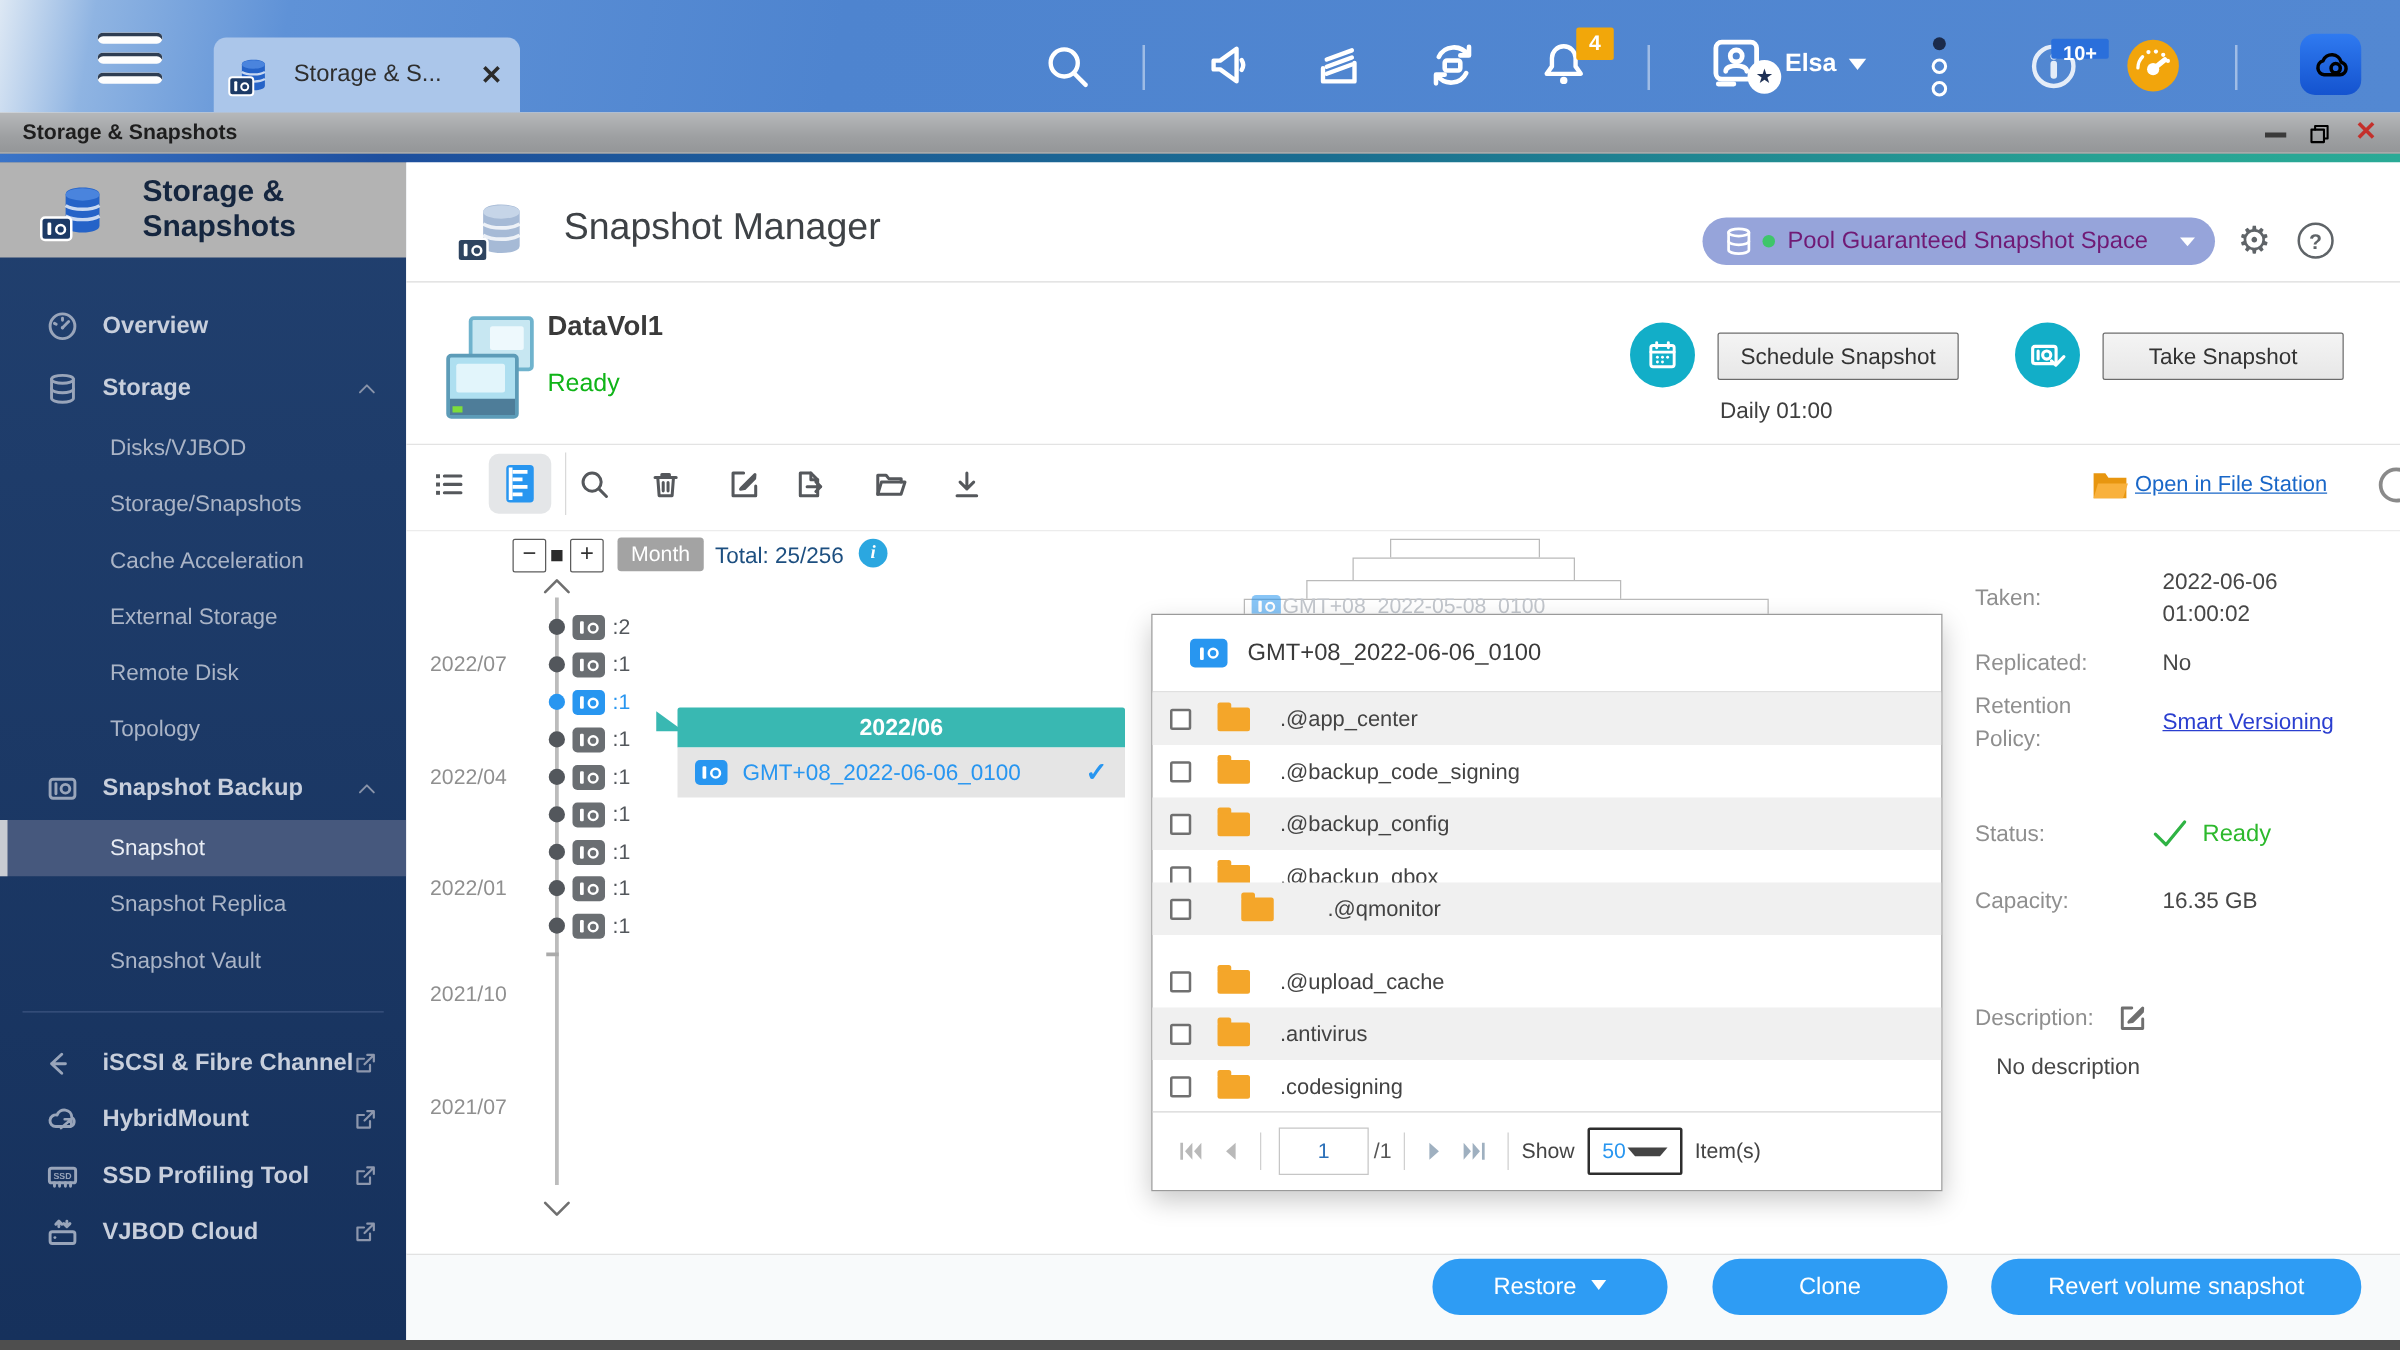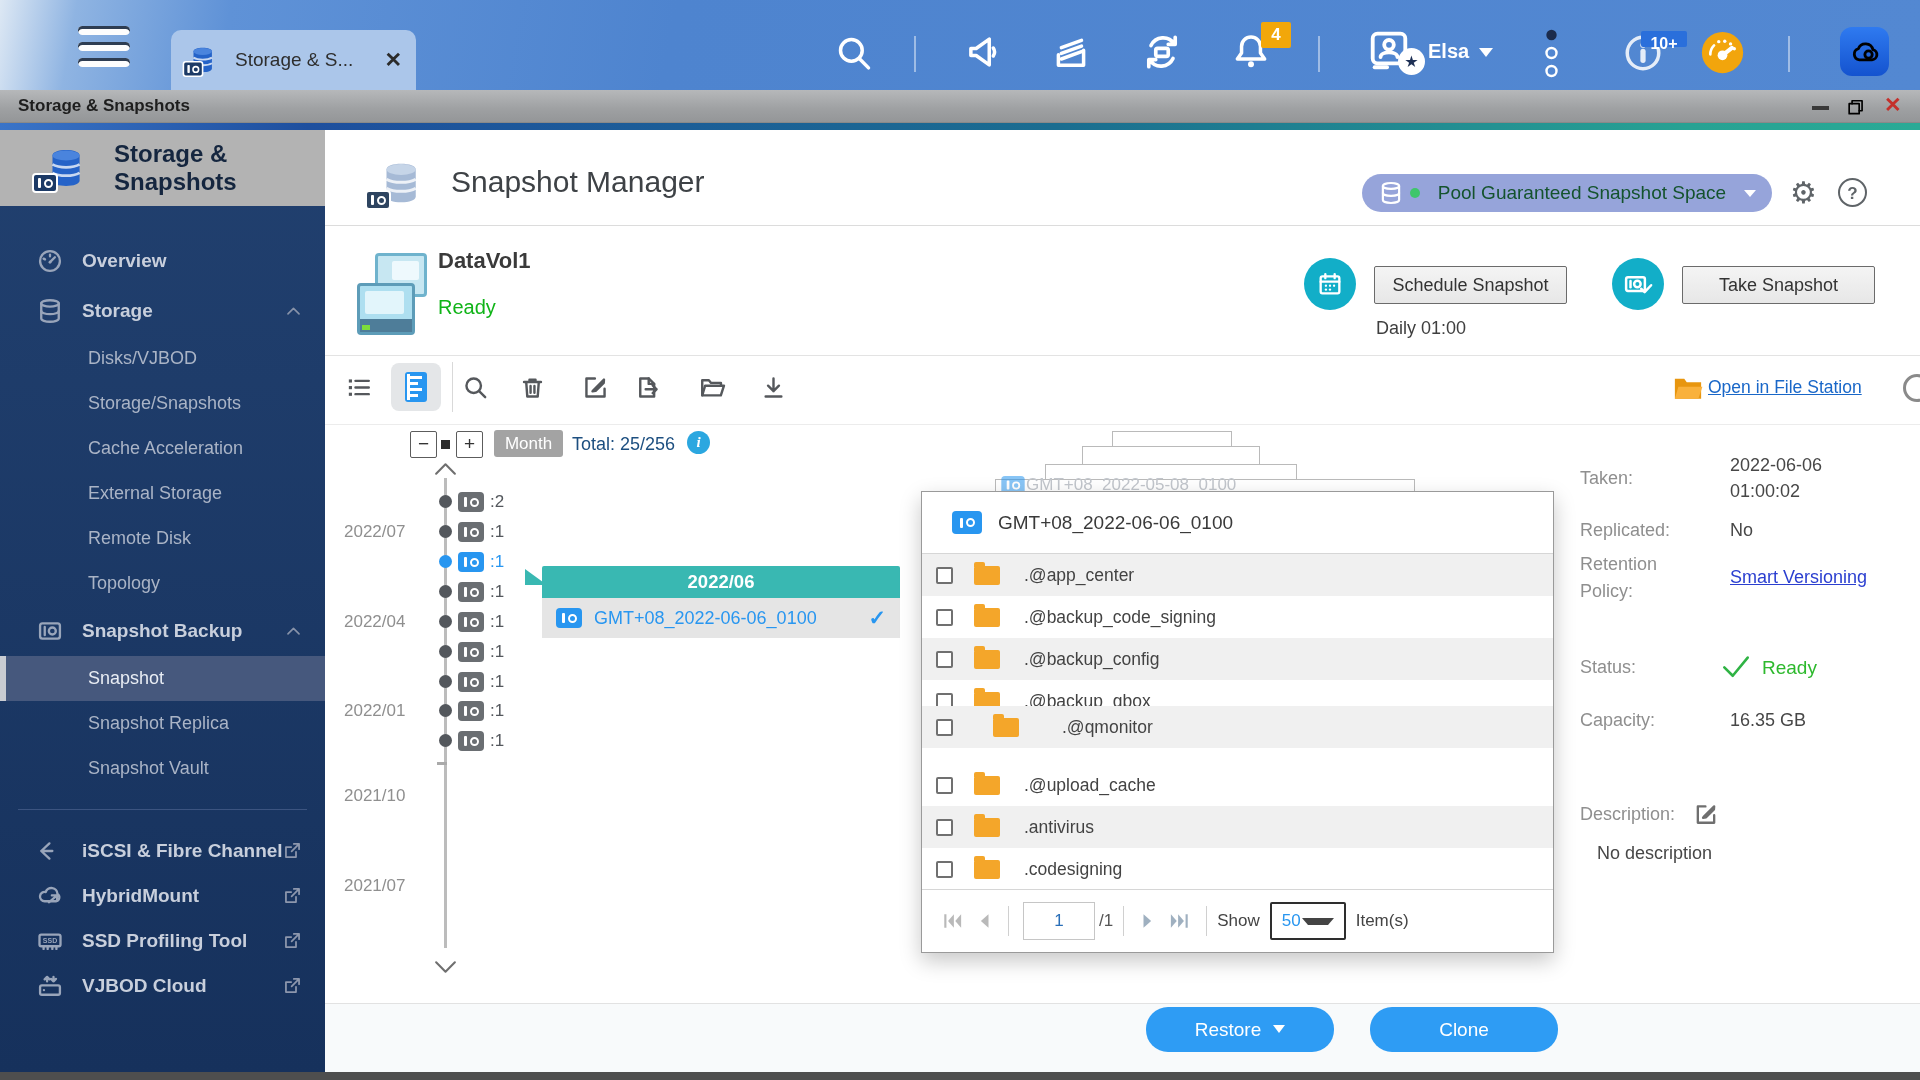--- a/index.html
+++ b/index.html
@@ -59,21 +59,21 @@
   .nav-caret{position:absolute;right:22px;color:#8893a9;}
   .ext-ic{position:absolute;right:22px;color:#8d97ad;}
   .nav-div{height:1px;background:#3c5480;margin:18px 18px;}
 
   
   .content-bg{position:absolute;left:325px;top:130px;width:1595px;height:873px;background:#fff;}
   .hline{position:absolute;background:#dcdcdc;height:1px;}
   .page-title{position:absolute;left:451px;top:165px;font-size:30px;font-weight:500;color:#3e4246;}
   .pool-pill{position:absolute;left:1362px;top:174px;width:410px;height:38px;border-radius:19px;background:#96a4da;
     display:flex;align-items:center;padding:0 16px;cursor:pointer;}
-  .pool-label{color:#14532d;font-size:19px;margin-left:10px;flex:1;text-align:center;}
+  .pool-label{color:#701a75;font-size:19px;margin-left:10px;flex:1;text-align:left;}
   .dot-green{width:10px;height:10px;border-radius:50%;background:#3ec66a;margin-left:6px;}
   .gear{position:absolute;left:1790px;top:174px;font-size:30px;color:#5f6468;cursor:pointer;line-height:38px;}
   .help{position:absolute;left:1838px;top:178px;width:29px;height:29px;border:2.5px solid #5f6468;border-radius:50%;
     color:#5f6468;font-size:17px;font-weight:bold;text-align:center;line-height:28px;cursor:pointer;}
 
   .vol-name{position:absolute;left:438px;top:248px;font-size:22px;font-weight:bold;color:#3a3a3a;}
   .vol-status{position:absolute;left:438px;top:296px;font-size:20px;color:#10b418;}
   .disk-back{position:absolute;left:375px;top:253px;width:52px;height:44px;background:#c7e7f2;border:3px solid #6fb3cd;border-radius:4px;}
   .disk-back::before{content:"";position:absolute;inset:5px 5px 14px 14px;background:#eef9fd;border-radius:2px;}
   .disk-front{position:absolute;left:357px;top:283px;width:58px;height:52px;background:#aedff0;border:3px solid #5d9cb8;border-radius:4px;}
@@ -786,15 +786,16 @@
       </svg>
     </span>
   <span class="d-val" style="left:1597px;top:843px;">No description</span>
 
   
   <div class="footerbar"></div>
   <div class="btn-blue" style="left:1146px;width:188px;">
     <span>Restore</span><span class="caret-w"></span>
   </div>
   <div class="btn-blue" style="left:1370px;width:188px;">Clone</div>
+  <div class="btn-blue" style="left:1593px;width:296px;">Revert volume snapshot</div>
 
   <div class="bottomstrip"></div>
 </div>
 
 </body></html>

